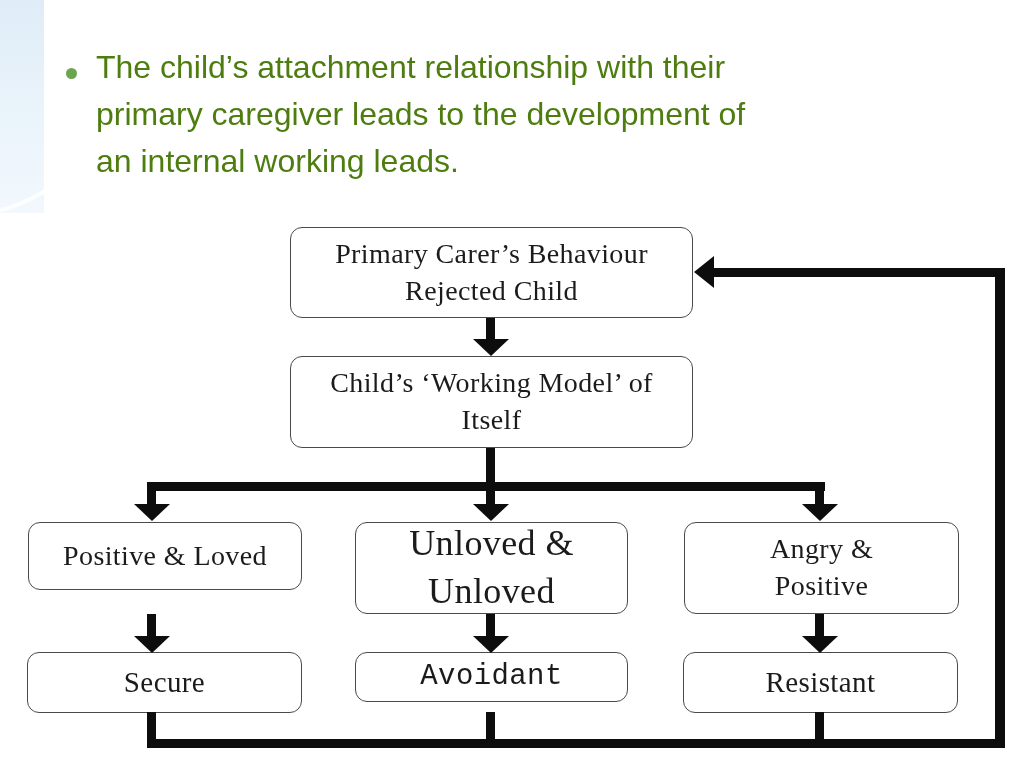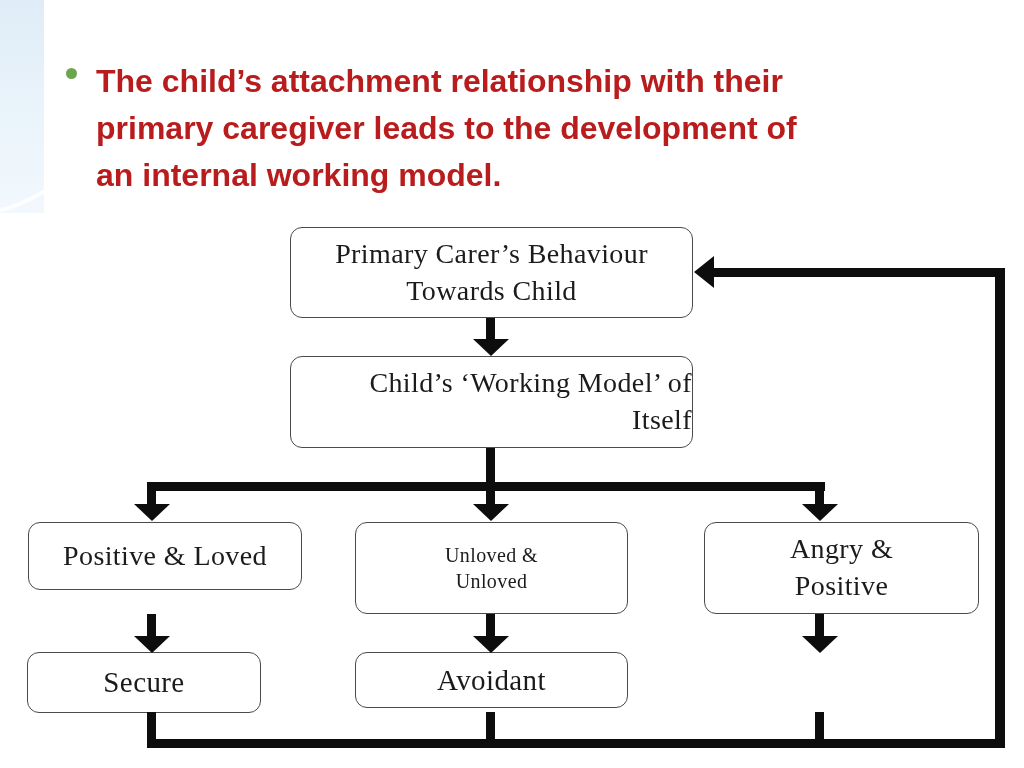--- a/index.html
+++ b/index.html
@@ -38,26 +38,26 @@
   
   .bullet-dot {
     position: absolute;
     left: 66px; top: 68px;
     width: 11px; height: 11px;
     border-radius: 50%;
     background: #6ca64c;
   }
   .bullet-text {
     position: absolute;
-    left: 96px; top: 58px;
+    left: 96px; top: 44px;
     width: 800px;
-    color: #b91c1c;
+    color: #4d7c0f;
     font-size: 32px;
     line-height: 47px;
-    font-weight: 700;
+    font-weight: 400;
   }
 
   
   .diagram { position: absolute; left: 0; top: 0; width: 1024px; height: 768px; }
   .dbox {
     position: absolute;
     box-sizing: border-box;
     border: 1.6px solid #4a4a4a;
     border-radius: 12px;
     background: #ffffff;
@@ -93,58 +93,61 @@
 
   <div class="deco">
     <div class="deco-arc2"></div>
     <div class="deco-arc"></div>
   </div>
 
   <div class="bullet-dot"></div>
   <div class="bullet-text">
     <div>The child’s attachment relationship with their</div>
     <div>primary caregiver leads to the development of</div>
-    <div>an internal working model.</div>
+    <div>an internal working leads.</div>
   </div>
 
   <div class="diagram">
 
     <div class="dbox" style="left:290px; top:227px; width:403px; height:91px; font-size:28px;">
       <div>Primary Carer’s Behaviour</div>
-      <div>Towards Child</div>
+      <div>Rejected Child</div>
     </div>
 
-    <div class="dbox" style="left:290px; top:356px; width:403px; height:92px; font-size:28px;align-items:flex-end;">
+    <div class="dbox" style="left:290px; top:356px; width:403px; height:92px; font-size:28px;">
       <div>Child’s ‘Working Model’ of</div>
       <div>Itself</div>
     </div>
 
     <div class="dbox" style="left:28px; top:522px; width:274px; height:68px; font-size:28px;">
       <div>Positive &amp; Loved</div>
       <div></div>
     </div>
 
-    <div class="dbox" style="left:355px; top:522px; width:273px; height:92px; font-size:20px;">
+    <div class="dbox" style="left:355px; top:522px; width:273px; height:92px; font-size:36px;">
       <div>Unloved &amp;</div>
       <div>Unloved</div>
     </div>
 
-    <div class="dbox" style="left:704px; top:522px; width:275px; height:92px; font-size:28px;">
+    <div class="dbox" style="left:684px; top:522px; width:275px; height:92px; font-size:28px;">
       <div>Angry &amp;</div>
       <div>Positive</div>
     </div>
 
-    <div class="dbox" style="left:27px; top:652px; width:234px; height:61px; font-size:29px;">
+    <div class="dbox" style="left:27px; top:652px; width:275px; height:61px; font-size:29px;">
       <div>Secure</div>
     </div>
 
-    <div class="dbox" style="left:355px; top:652px; width:273px; height:56px; font-size:29px;">
+    <div class="dbox" style="left:355px; top:652px; width:273px; height:50px; font-size:29px;font-family:Liberation Mono, monospace;">
       <div>Avoidant</div>
     </div>
 
+    <div class="dbox" style="left:683px; top:652px; width:275px; height:61px; font-size:29px;">
+      <div>Resistant</div>
+    </div>
 
     <div class="shaft-v" style="left:486px; top:318px; height:22px;"></div>
     <div class="arr-down" style="left:473px; top:339px;"></div>
 
     <div class="shaft-v" style="left:486px; top:448px; height:56px;"></div>
     <div class="shaft-h" style="left:147px; top:482px; width:678px;"></div>
     <div class="shaft-v" style="left:147px; top:482px; height:22px;"></div>
     <div class="shaft-v" style="left:815px; top:482px; height:22px;"></div>
     <div class="arr-down" style="left:134px; top:504px;"></div>
     <div class="arr-down" style="left:473px; top:504px;"></div>

